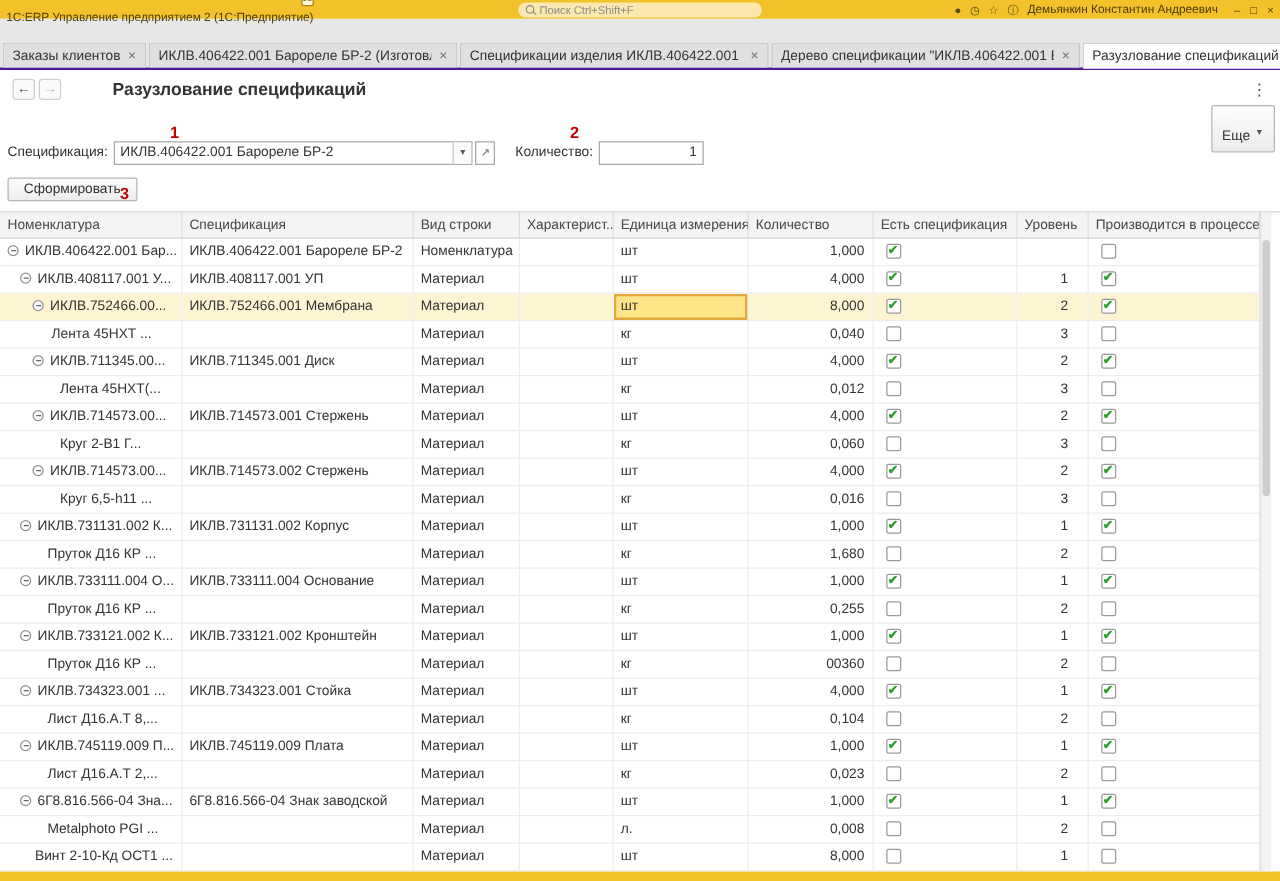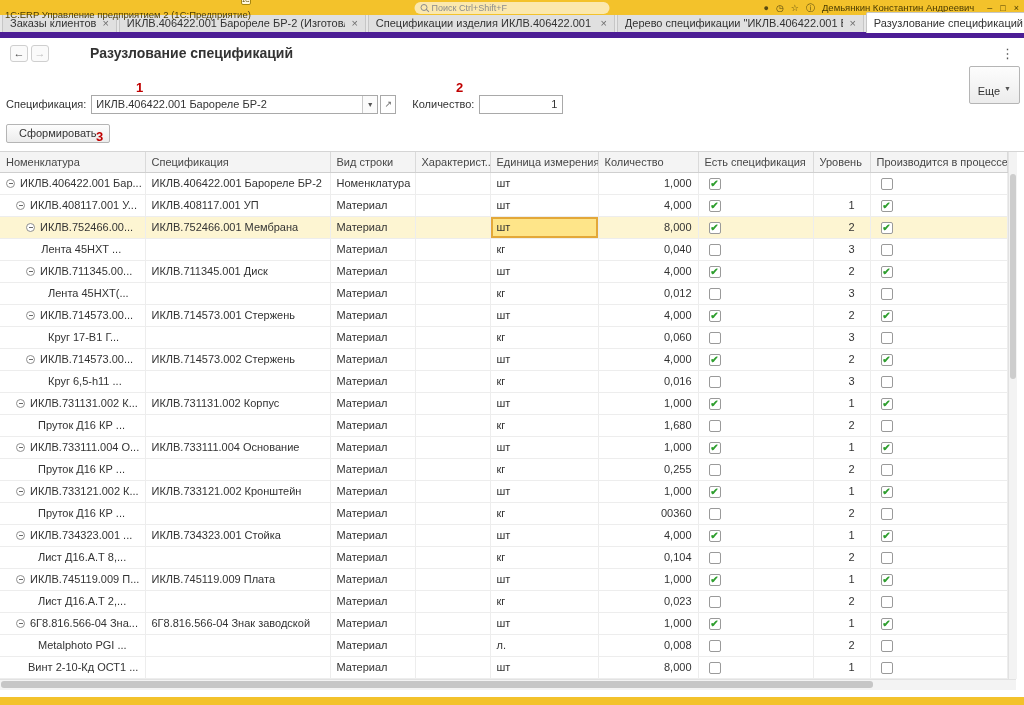--- a/index.html
+++ b/index.html
@@ -14,21 +14,21 @@
   .tb-title { font-size:9.5px; color:#4a3b00; white-space:nowrap; }
   .tb-search { position:absolute; left:50%; top:1.5px; transform:translateX(-50%); width:195px; height:12px; background:rgba(255,255,255,.62); border-radius:6px; display:flex; align-items:center; gap:4px; padding:0 6px; font-size:9px; color:#8c8c8c; }
   .mag { width:7px; height:7px; border:1px solid #8c8c8c; border-radius:50%; position:relative; flex:none; }
   .mag::after { content:""; position:absolute; width:4px; height:1px; background:#8c8c8c; right:-3px; bottom:-1px; transform:rotate(45deg); }
   .tb-right { margin-left:auto; display:flex; align-items:center; gap:7px; font-size:9px; color:#4a3b00; }
   .tb-ic { font-size:9px; line-height:10px; color:#5a4a10; cursor:default; }
   .tb-user { font-size:9.5px; color:#4a3b00; white-space:nowrap; }
   .winctl { display:flex; gap:8px; margin-left:6px; font-size:9px; color:#4a3b00; }
 
   
-  .tabbar { height:23px; background:#e7e7e7; display:flex; align-items:flex-end; gap:2px; padding:2px 2px 0 2px; border-bottom:6px solid #4c1d95; flex:none; }
+  .tabbar { height:41px; background:#e7e7e7; display:flex; align-items:flex-end; gap:2px; padding:2px 2px 0 2px; border-bottom:2px solid #4c1d95; flex:none; }
   .tab { height:20px; background:#e0e0e0; border:1px solid #c6c6c6; border-bottom:none; border-radius:2px 2px 0 0; display:flex; align-items:center; padding:0 7px; font-size:11px; color:#333; max-width:247px; white-space:nowrap; }
   .tab-label { overflow:hidden; white-space:nowrap; }
   .tab.active { background:#fff; position:relative; top:1px; height:21px; }
   .tab-x { margin-left:6px; color:#6d6d6d; flex:none; }
 
   
   .content { flex:1; background:#fff; position:relative; overflow:hidden; }
 
   .navrow { display:flex; align-items:center; height:24px; padding:6px 8px 0 10px; }
   .navbtn { width:18px; height:17px; border:1px solid #cfcfcf; background:#fafafa; border-radius:3px; font-size:11px; line-height:14px; color:#444; margin-right:3px; text-align:center; padding:0; }
@@ -260,21 +260,21 @@
               <td>ИКЛВ.714573.001 Стержень</td>
               <td>Материал</td>
               <td></td>
               <td>шт</td>
               <td class="num">4,000</td>
               <td><span class="cb on">✔</span></td>
               <td class="num lvl">2</td>
               <td><span class="cb on">✔</span></td>
             </tr>
             <tr>
-              <td style="padding-left: 48px;">Круг 17-В1 Г...</td>
+              <td style="padding-left: 48px;">Круг 2-В1 Г...</td>
               <td></td>
               <td>Материал</td>
               <td></td>
               <td>кг</td>
               <td class="num">0,060</td>
               <td><span class="cb"></span></td>
               <td class="num lvl">3</td>
               <td><span class="cb"></span></td>
             </tr>
             <tr>

